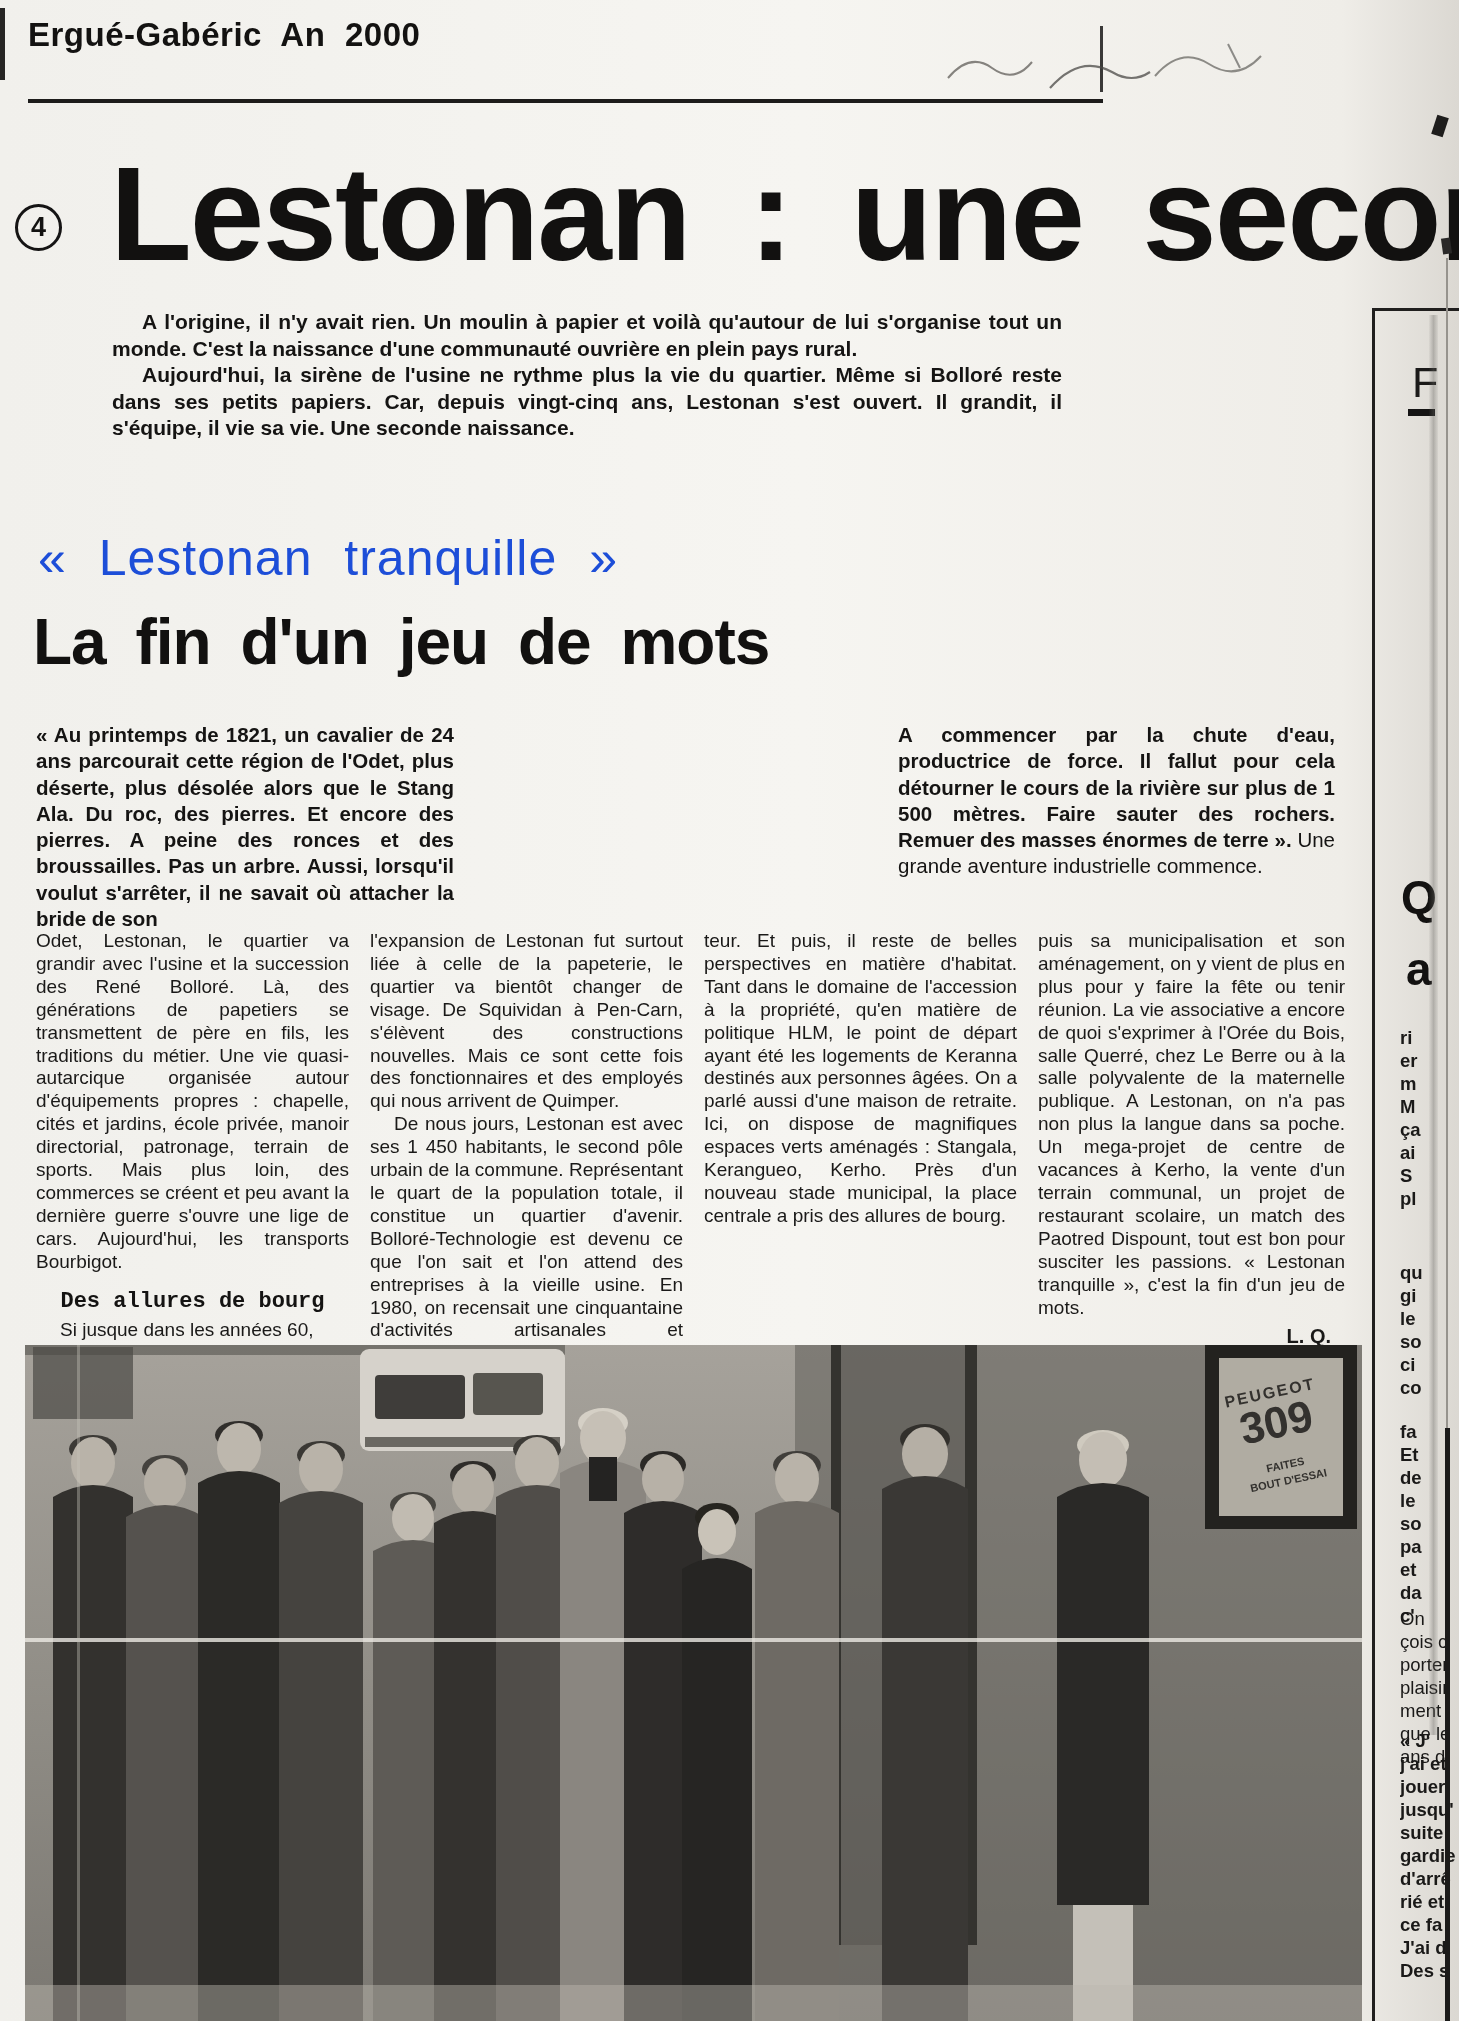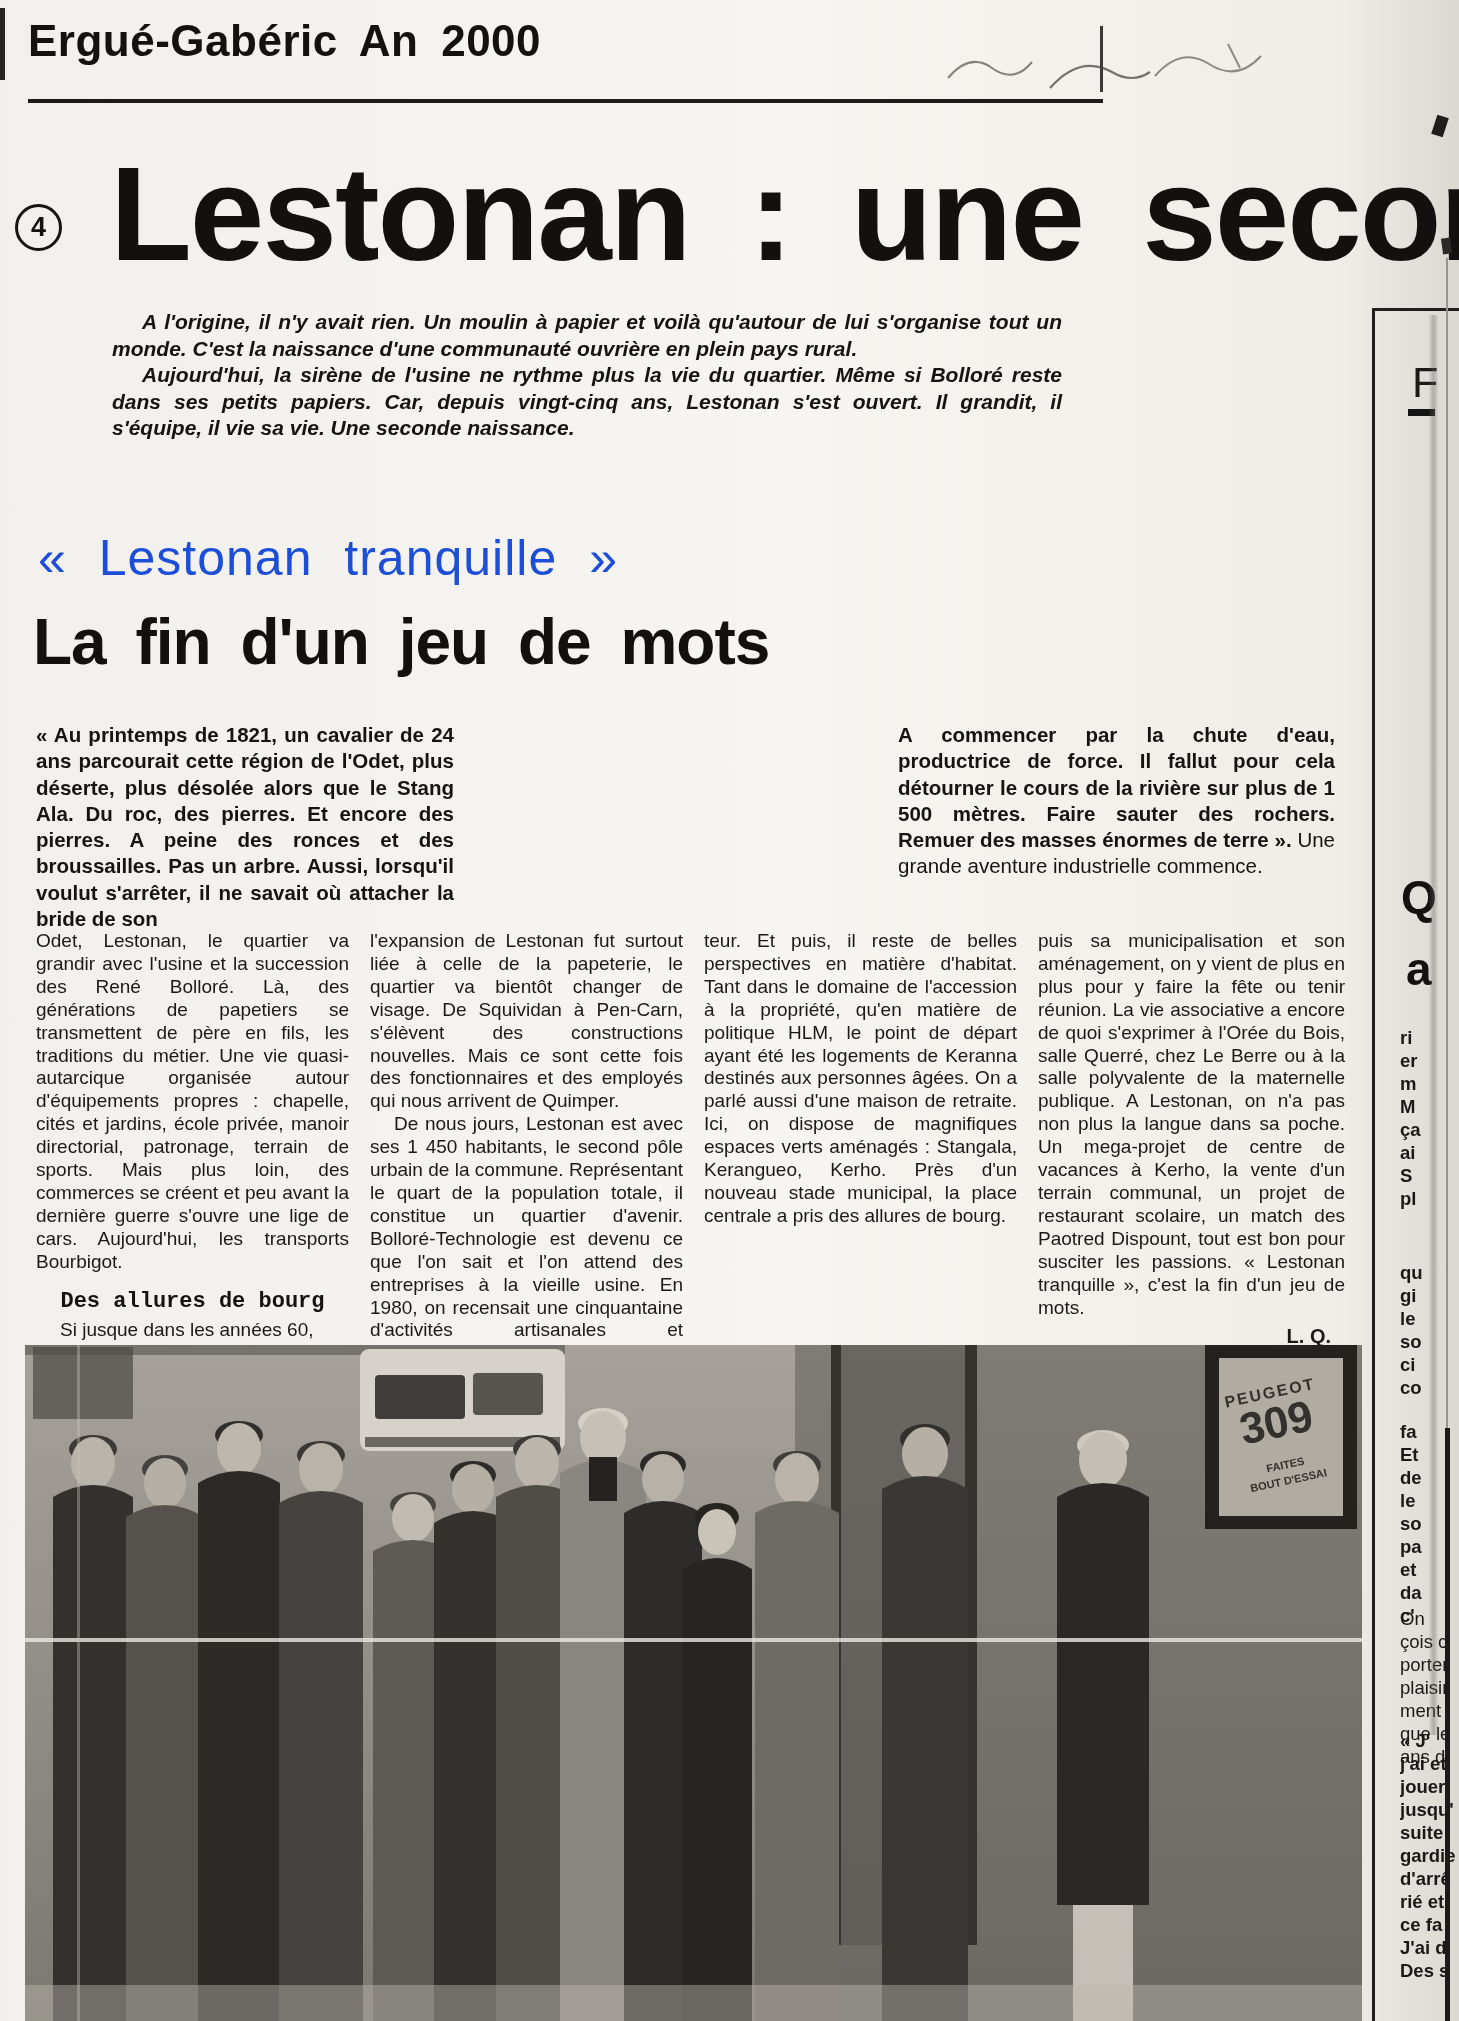--- a/index.html
+++ b/index.html
@@ -4,31 +4,31 @@
 <style>
   html,body{margin:0;padding:0;}
   body{
     width:1459px;height:2021px;position:relative;overflow:hidden;
     background:linear-gradient(90deg,#f1f0ec 0%,#f6f5f1 55%,#efede8 92%,#dbd8d2 100%);
     font-family:"Liberation Sans",sans-serif;color:#161514;
     -webkit-font-smoothing:antialiased;
   }
   .abs{position:absolute;}
   
-  .masthead{left:28px;top:16px;font-size:44px;font-weight:700;letter-spacing:.5px;word-spacing:10px;color:#131211;}
+  .masthead{left:28px;top:16px;font-size:33px;font-weight:700;letter-spacing:.5px;word-spacing:10px;color:#131211;}
   .masthead-rule{left:28px;top:99px;width:1075px;height:4px;background:#1d1c1b;}
   .left-edge-mark{left:0;top:8px;width:5px;height:72px;background:#262524;}
   .topright-tick{left:1100px;top:26px;width:3px;height:66px;background:#3a3938;}
   
   .num-badge{left:15px;top:204px;width:41px;height:41px;border:3px solid #151414;border-radius:50%;
     font-size:27px;font-weight:700;display:flex;align-items:center;justify-content:center;color:#131211;}
   .headline{left:110px;top:146px;width:1349px;height:127px;font-size:134px;line-height:1.02;font-weight:700;
     letter-spacing:-2px;word-spacing:24px;white-space:nowrap;overflow:hidden;color:#121110;}
   
-  .lead{left:112px;top:309px;width:950px;font-size:21px;line-height:26.6px;font-weight:700;text-align:justify;color:#151413;font-style:italic;}
+  .lead{left:112px;top:309px;width:950px;font-size:21px;line-height:26.6px;font-weight:700;text-align:justify;color:#151413;}
   .lead p{margin:0;text-indent:30px;}
   
   .kicker{left:38px;top:529px;font-size:50px;font-weight:400;letter-spacing:1px;word-spacing:17px;color:#1d4ed8;}
   .title2{left:33px;top:605px;font-size:64px;font-weight:700;letter-spacing:-1px;word-spacing:13px;color:#121110;}
   
   .intro-col{top:722px;font-size:20.5px;line-height:26.3px;font-weight:700;text-align:justify;color:#151413;}
   #intro1{left:36px;width:418px;}
   #intro2{left:464px;width:420px;}
   #intro3{left:898px;width:437px;}
   .intro-col p{margin:0;}

